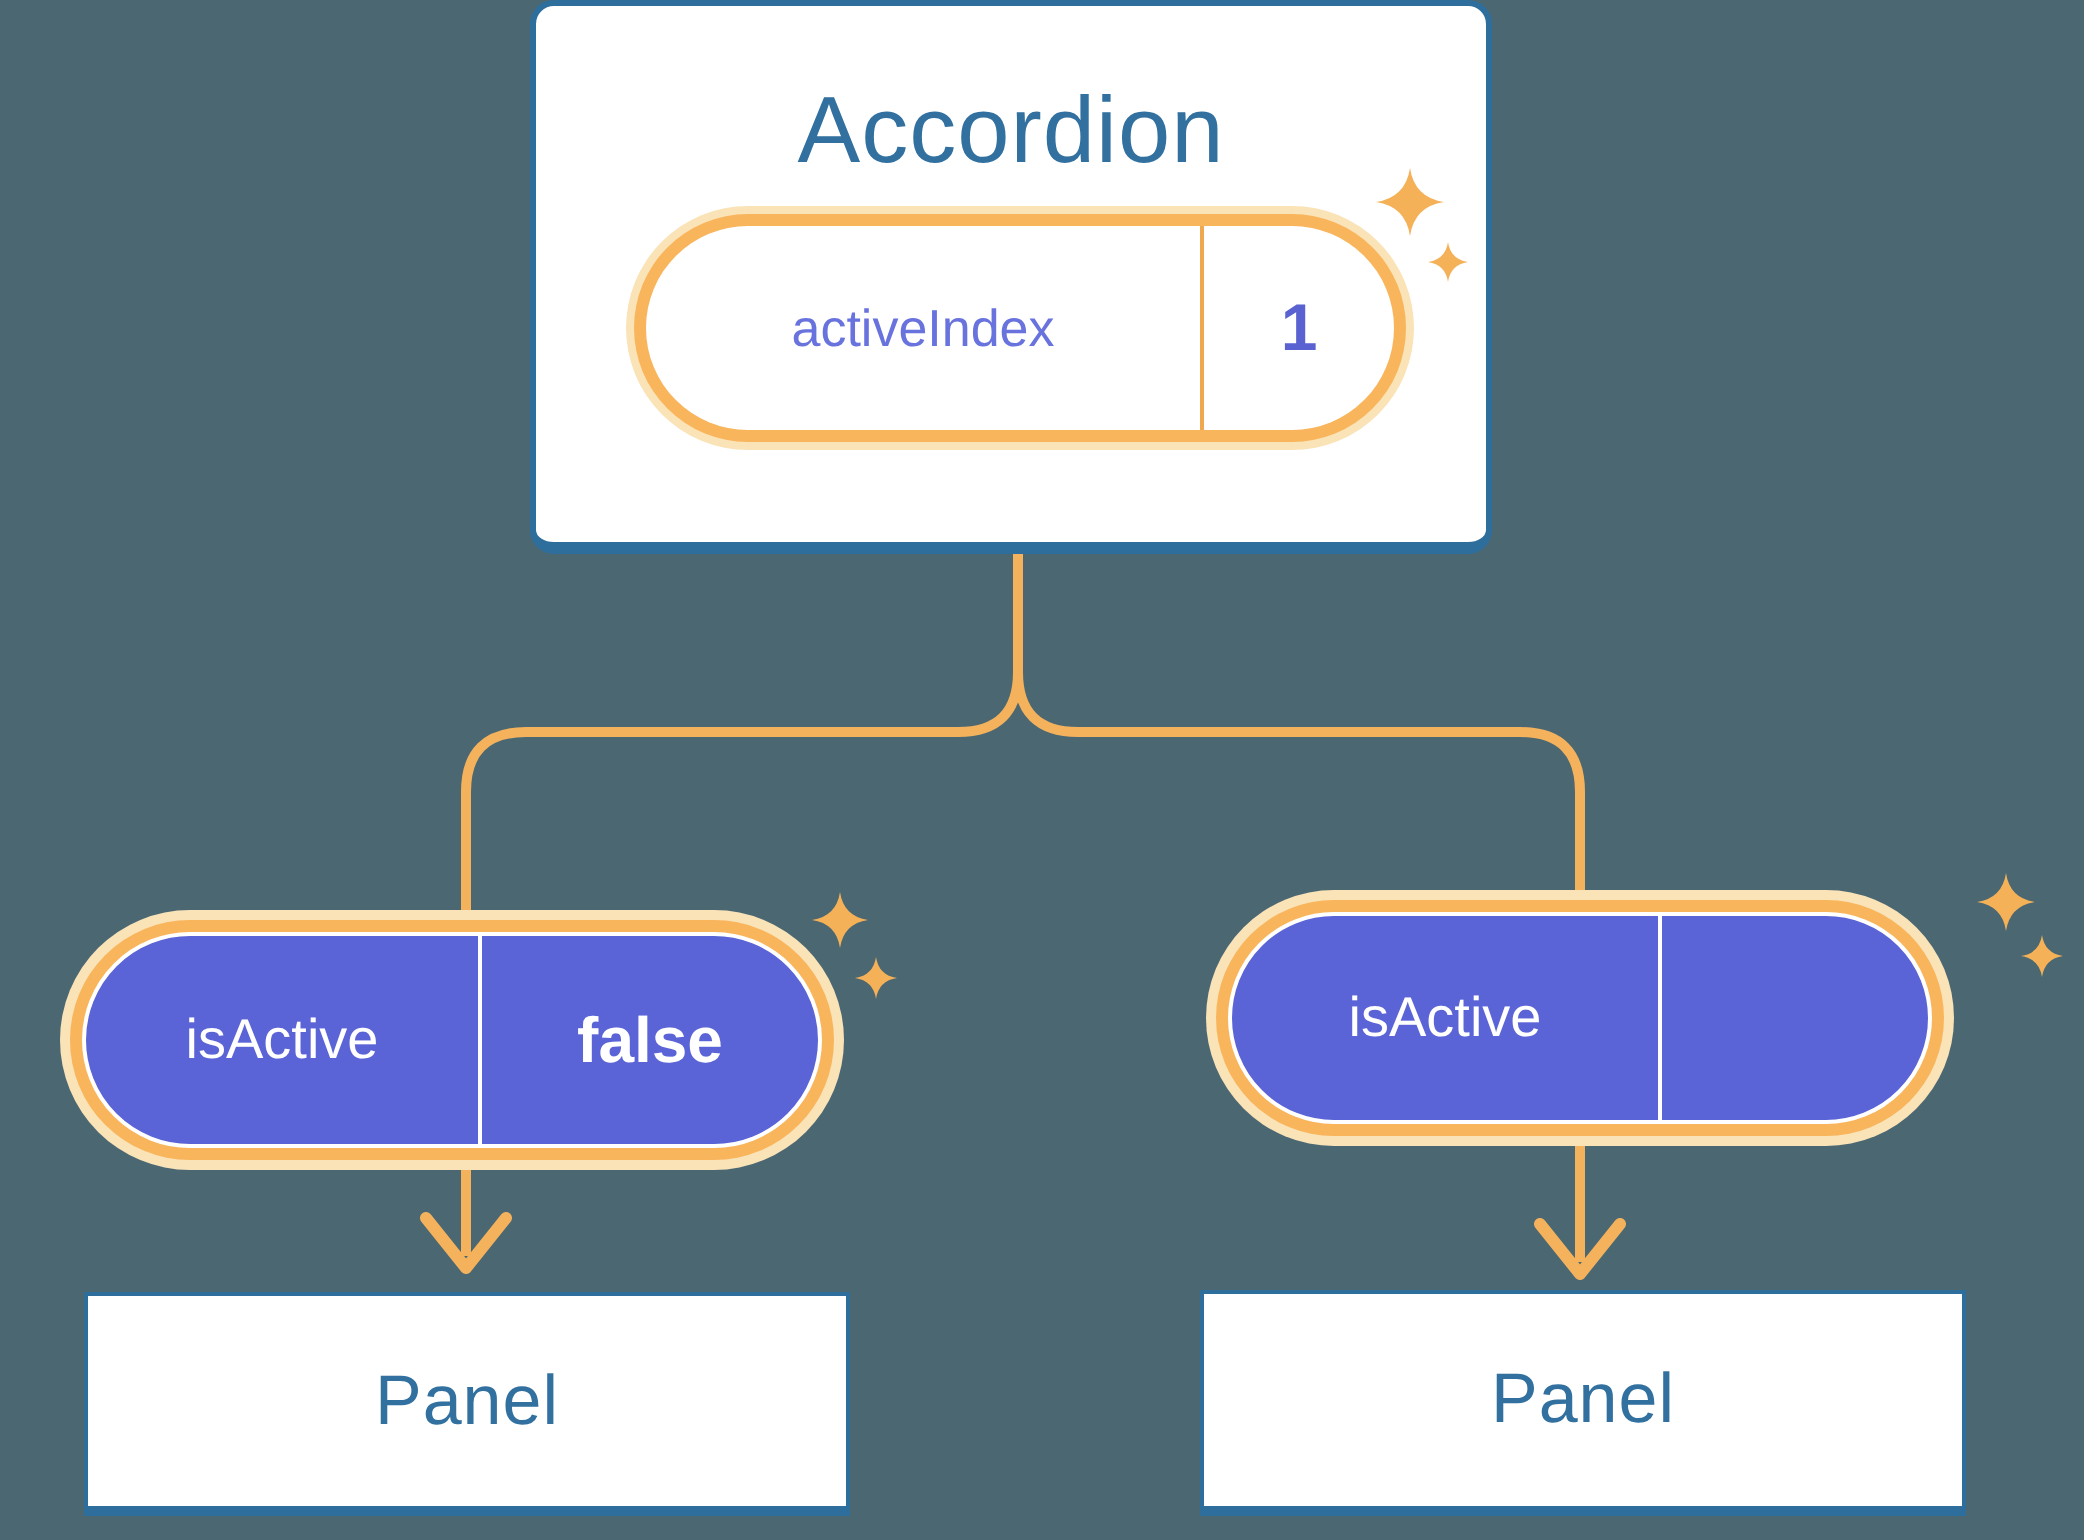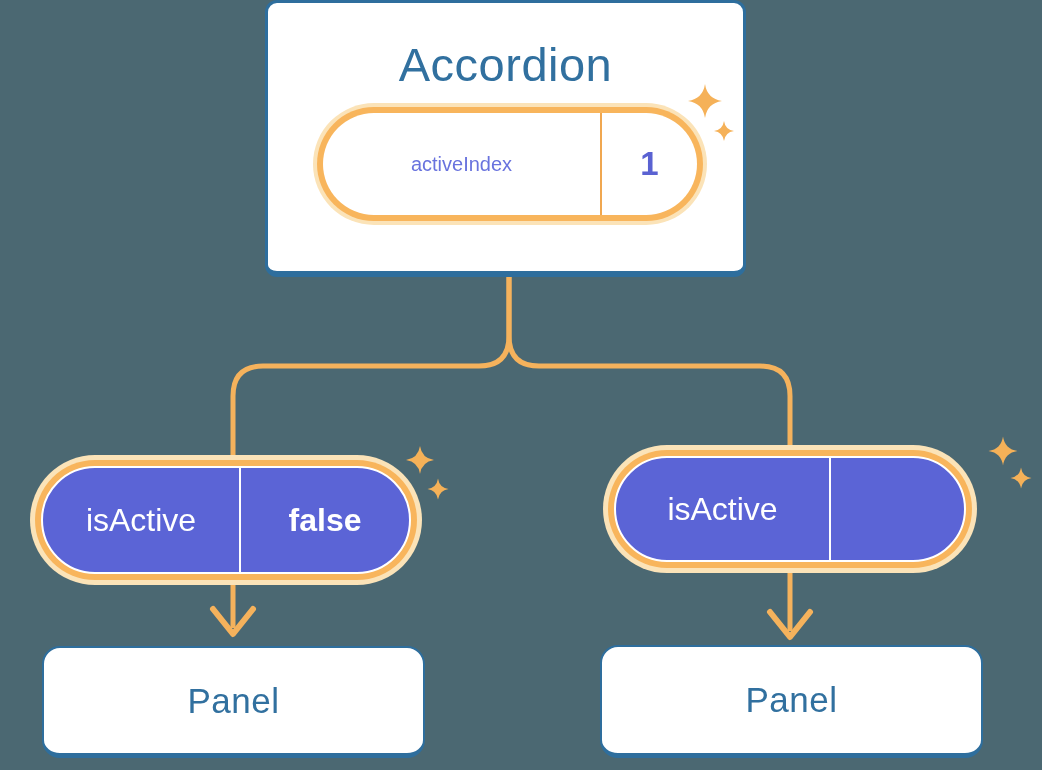--- a/index.html
+++ b/index.html
@@ -23,56 +23,56 @@
   }
   #accordion-card{left:265px;top:0;width:481px;height:277px;}
   .card-title{
     position:absolute;left:0;right:0;top:34px;
     text-align:center;
     font-size:47px;font-weight:500;color:#31709F;
     letter-spacing:0.5px;
   }
   .panel-card{
     display:flex;align-items:center;justify-content:center;
-    border-width:2px;border-bottom-width:5px;border-radius:18px;
+    border-width:2px;border-bottom-width:5px;border-radius:0;
   }
   #panel-left{left:42px;top:646px;width:383px;height:112px;}
   #panel-right{left:600px;top:645px;width:383px;height:113px;}
   .panel-title{font-size:35px;font-weight:500;color:#31709F;letter-spacing:0.5px;}
 
   
   .pill{position:absolute;z-index:3;}
   .pill-glow{position:absolute;inset:0;background:#FBE3B8;border-radius:999px;}
   .pill-ring{position:absolute;inset:4px;background:#F8B55C;border-radius:999px;}
   .pill-body{
     position:absolute;inset:10px;background:#FFFFFF;border-radius:999px;
     display:flex;align-items:stretch;overflow:hidden;
   }
   #state-pill{left:313px;top:103px;width:394px;height:122px;}
   #state-pill .cell-label{width:277px;}
   #state-pill .divider{width:2px;background:#F0A750;}
   #state-pill .cell-value{flex:1;}
   .cell{display:flex;align-items:center;justify-content:center;}
-  .state-label{font-size:20px;color:#6973DE;}
+  .state-label{font-size:26px;color:#6973DE;}
   .state-value{font-size:33px;font-weight:bold;color:#5A62D2;}
 
   .prop-ring{position:absolute;inset:5px;background:#F8B55C;border-radius:999px;}
   .prop-body{
     position:absolute;inset:11px;background:#5B64D6;
     border:2px solid #FFFFFF;border-radius:999px;
     display:flex;align-items:stretch;overflow:hidden;
   }
   #prop-pill-left{left:30px;top:455px;width:392px;height:130px;}
   #prop-pill-left .cell-label{width:196px;}
   #prop-pill-left .cell-value{flex:1;}
   #prop-pill-right{left:603px;top:445px;width:374px;height:128px;}
   #prop-pill-right .cell-label{width:213px;}
   #prop-pill-right .cell-value{flex:1;}
   .prop-divider{width:2px;background:#FFFFFF;}
-  .prop-label{font-size:32px;color:#FFFFFF;}
+  .prop-label{font-size:28px;color:#FFFFFF;}
   .prop-value{font-size:32px;font-weight:bold;color:#FFFFFF;}
 </style>
 </head>
 <body>
 
 <div class="stage">
 
   <svg class="layer" width="1042" height="770" viewBox="0 0 1042 770">
     <g fill="none" stroke="#F5B25C" stroke-width="5">
       <path d="M509 270 L509 336 Q509 366 479 366 L263 366 Q233 366 233 396 L233 628"></path>

